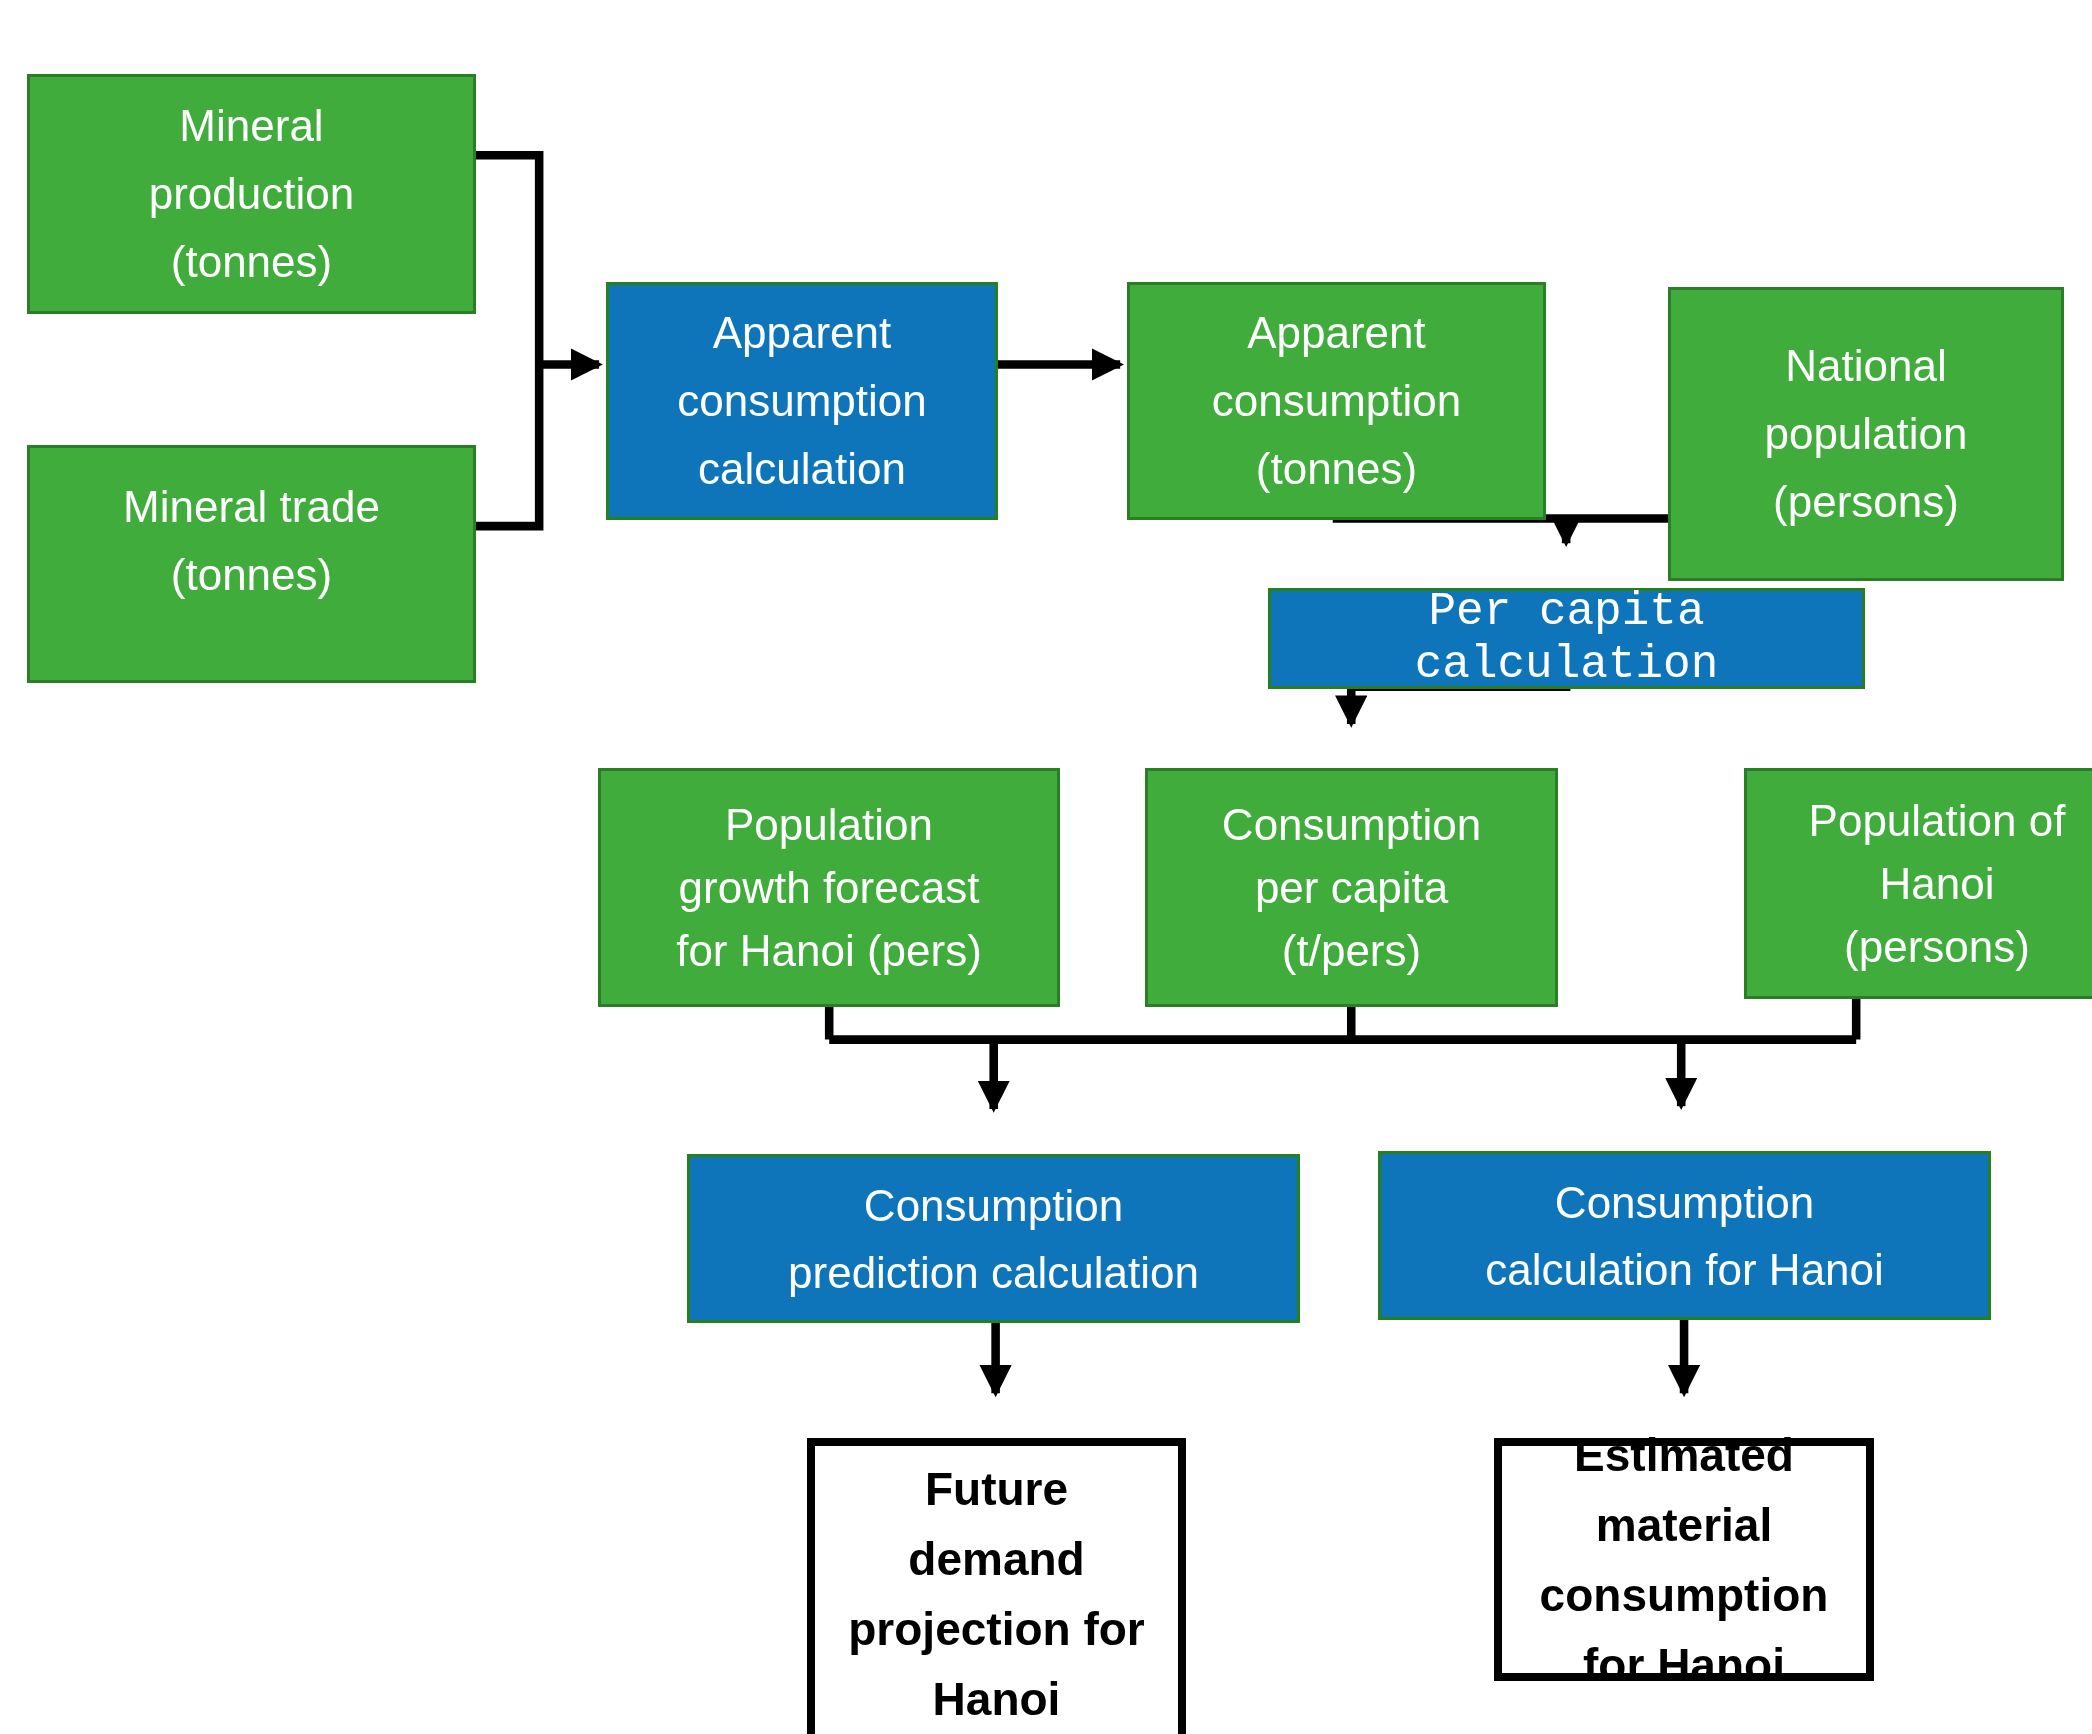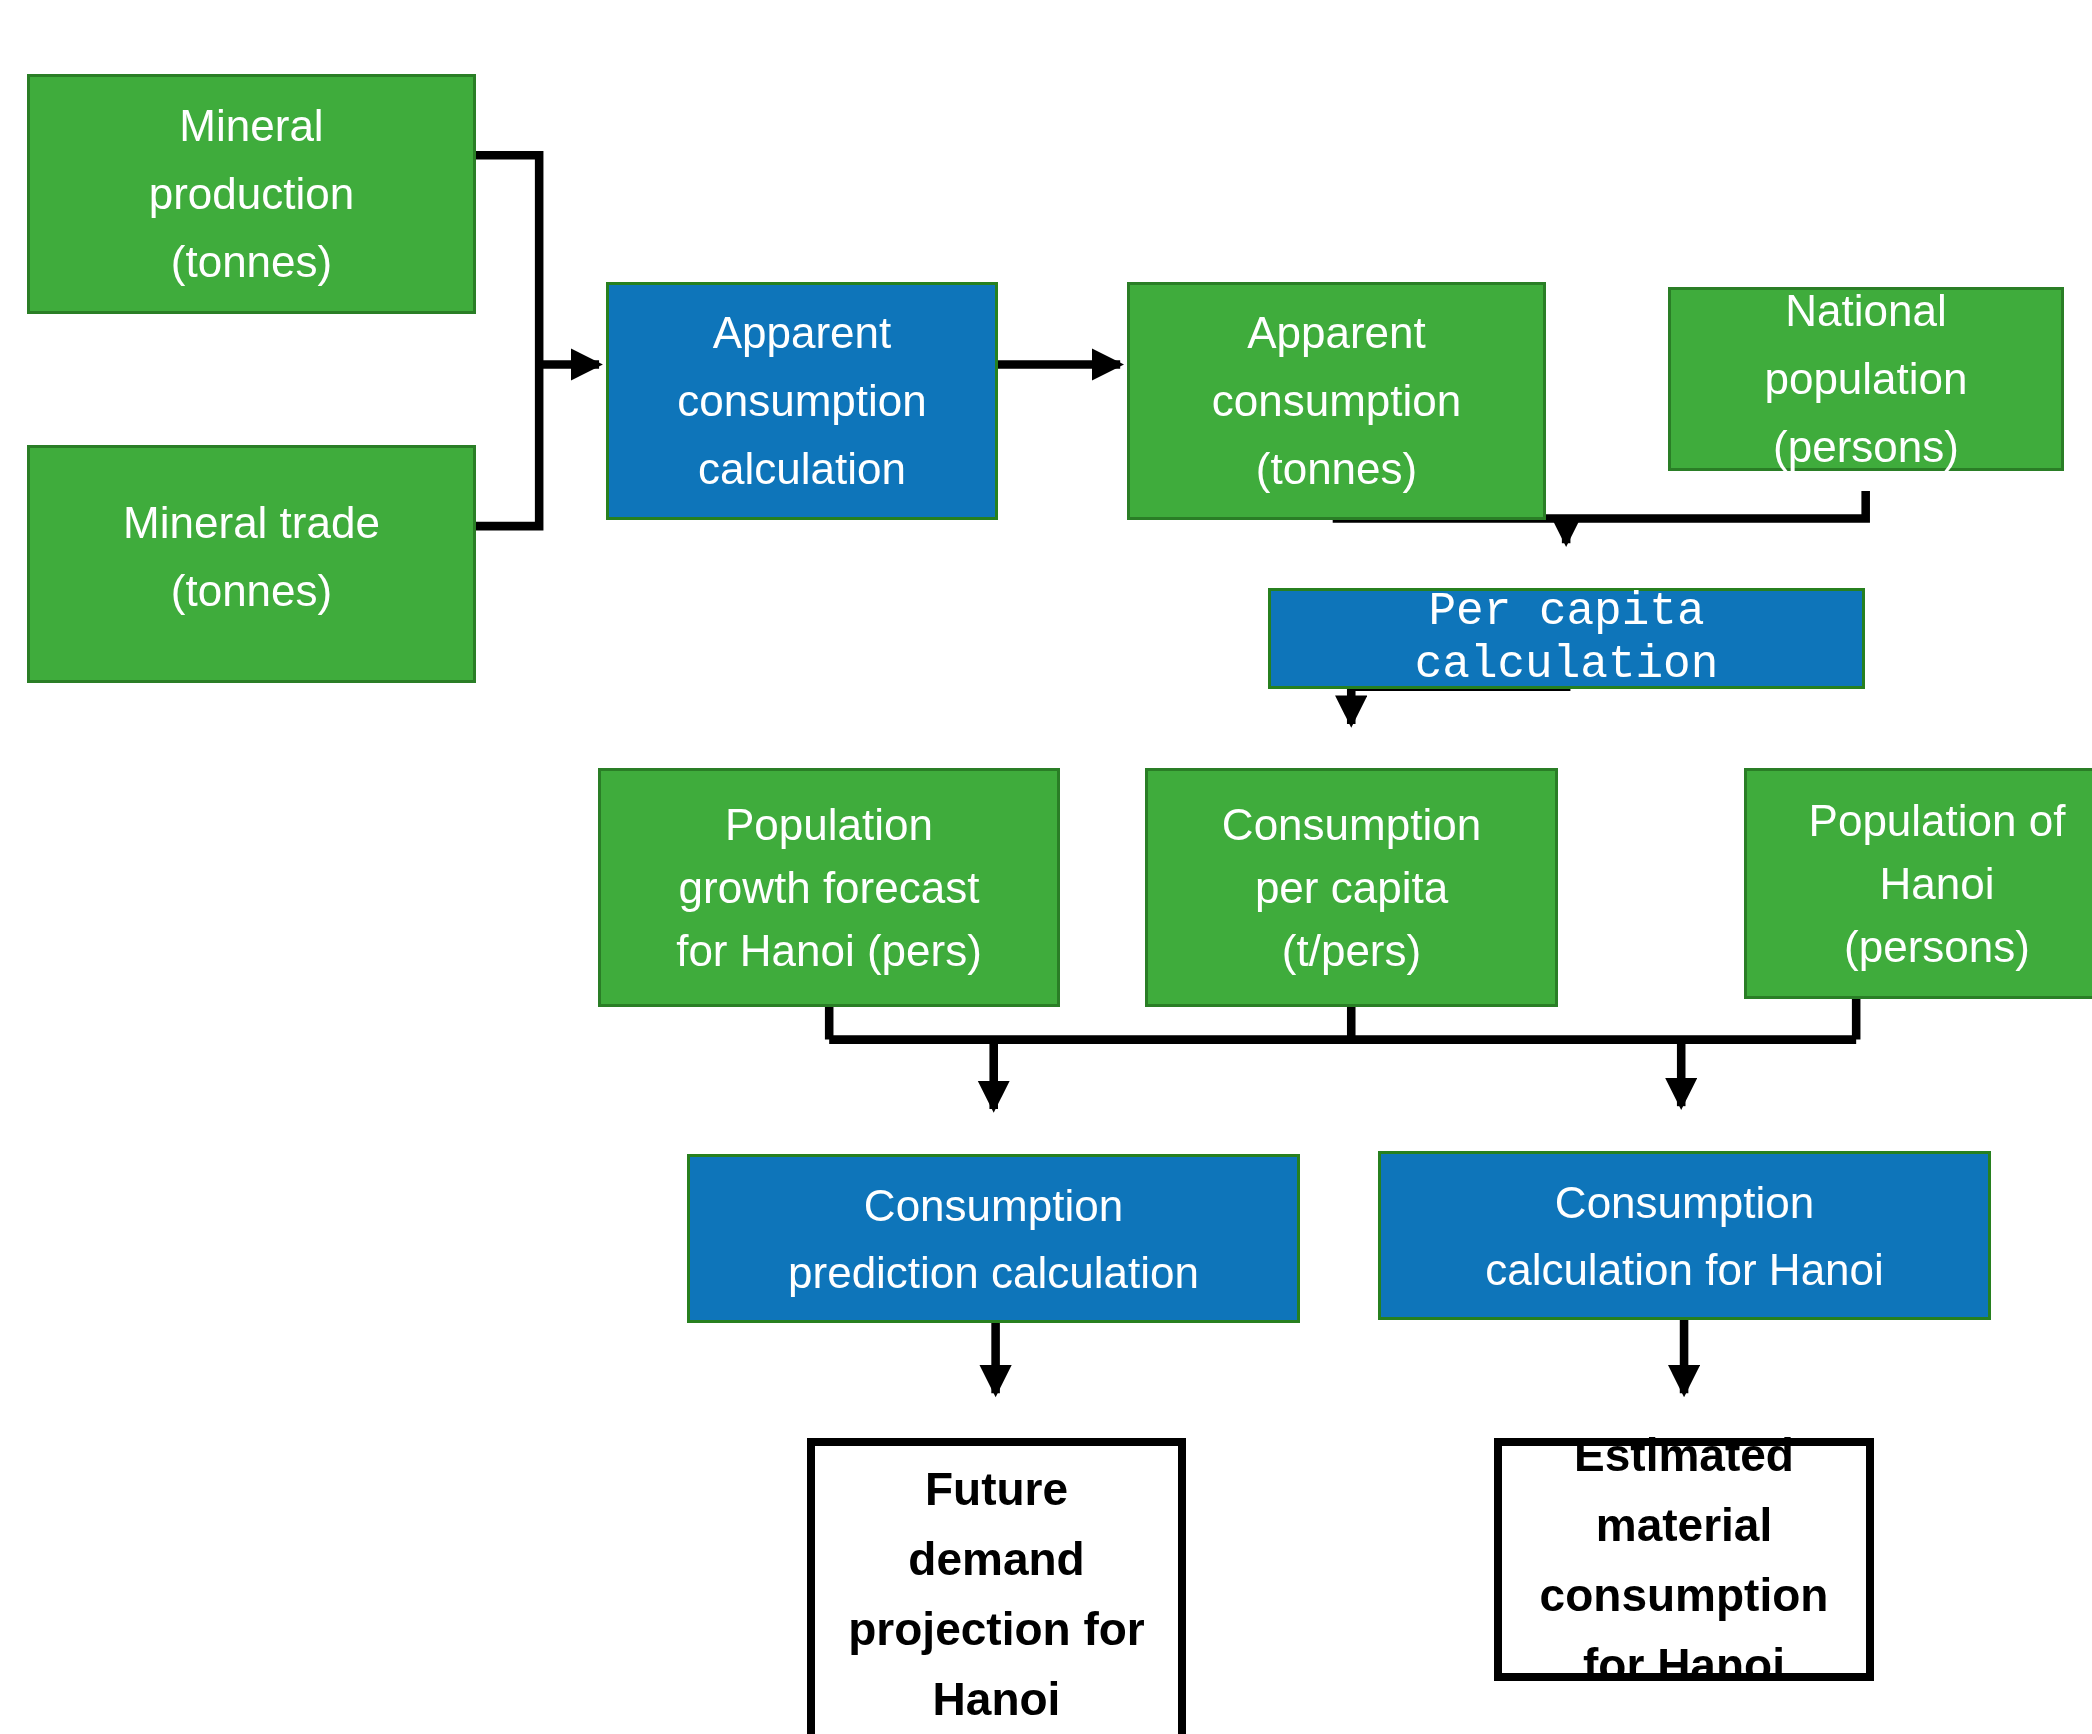--- a/index.html
+++ b/index.html
@@ -31,21 +31,21 @@
   .node.input {
     background: var(--input-fill);
     border: 3.8px solid var(--input-border);
     color: var(--light-text);
     font-size: 44px;
     line-height: 68px;
     font-weight: 400;
   }
   .node.input.top-aligned {
     align-items: flex-start;
-    padding-top: 41px;
+    padding-top: 25px;
   }
   .node.process {
     background: var(--process-fill);
     border: 3.8px solid var(--process-border);
     color: var(--light-text);
     font-size: 44px;
     line-height: 68px;
     font-weight: 400;
   }
   .node.process.single-line {
@@ -129,21 +129,21 @@
 consumption
 calculation</span>
   </div>
 
   <div class="node input" style="left:1127px; top:244px; width:419px; height:238px;">
     <span class="label">Apparent
 consumption
 (tonnes)</span>
   </div>
 
-  <div class="node input" style="left:1668px; top:249px; width:396px; height:184px;">
+  <div class="node input" style="left:1668px; top:249px; width:396px; height:294px;">
     <span class="label">National
 population
 (persons)</span>
   </div>
 
   <div class="node process single-line" style="left:1268px; top:550px; width:597px; height:101px;">
     <span class="label">Per capita calculation</span>
   </div>
 
   <div class="node input compact" style="left:598px; top:730px; width:462px; height:239px;">

